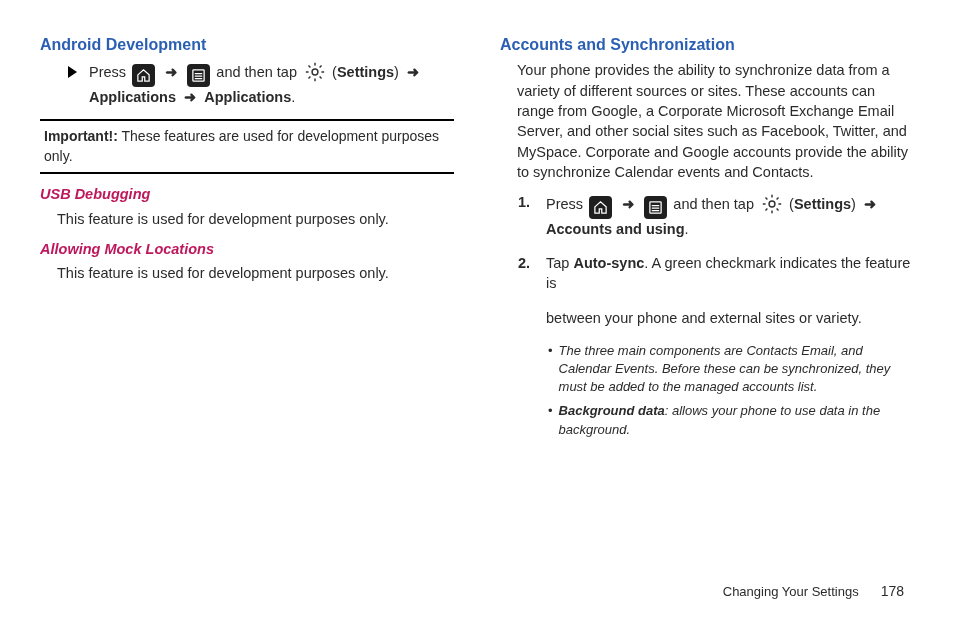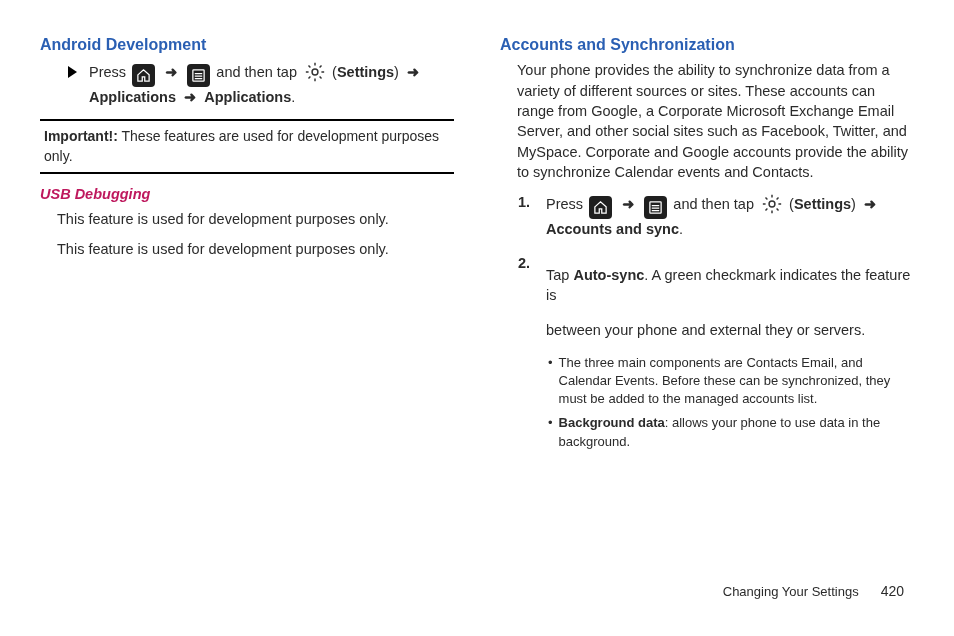--- a/index.html
+++ b/index.html
@@ -93,34 +93,34 @@
     padding: 0 0 0 18px;
     margin: 6px 0 0 0;
   }
   ol.steps > li {
     display: flex;
     gap: 12px;
     margin: 6px 0 14px 0;
   }
   ol.steps .num { font-weight: 700; width: 16px; flex: 0 0 auto; }
   ol.steps .body { flex: 1 1 auto; }
-  .sp-para { margin: 12px 0 14px 0; }
+  .sp-para { margin: 0 0 14px 0; }
   ul.sub {
     list-style: none;
     padding: 0 0 0 2px;
     margin: 4px 0 0 0;
     font-size: 13px;
   }
   ul.sub > li {
     display: flex;
     gap: 6px;
     margin: 4px 0 6px 0;
   }
   ul.sub .dot { flex: 0 0 auto; }
-  ul.sub .txt { flex: 1 1 auto; }
+  ul.sub .txt { flex: 1 1 auto; font-style: italic; }
 
   .footer {
     position: absolute;
     right: 50px;
     bottom: 34px;
     font-size: 13px;
     display: flex;
     align-items: baseline;
     gap: 22px;
     color: #2b2b2b;
@@ -178,20 +178,21 @@
 
     <hr class="rule">
     <div class="important-box">
       <span class="lbl">Important!:</span>
       <span>These features are used for development purposes only.</span>
     </div>
 
     <div class="h3">USB Debugging</div>
     <p class="indent">This feature is used for development purposes only.</p>
 
+    <div class="h3">Allowing Mock Locations</div>
     <p class="indent">This feature is used for development purposes only.</p>
   </div>
 
   <div class="col">
     <div class="h2">Accounts and Synchronization</div>
     <p class="indent2">Your phone provides the ability to synchronize data from a variety of different sources or sites. These accounts can range from Google, a Corporate Microsoft Exchange Email Server, and other social sites such as Facebook, Twitter, and MySpace. Corporate and Google accounts provide the ability to synchronize Calendar events and Contacts.</p>
 
     <ol class="steps">
       <li>
         <div class="num">1.</div>
@@ -220,32 +221,32 @@
             <svg width="22" height="22" viewBox="0 0 24 24">
                 <g fill="none" stroke="#333" stroke-width="1.6">
                   <circle cx="12" cy="12" r="3.2"></circle>
                   <path d="M12 2v3M12 19v3M2 12h3M19 12h3M4.9 4.9l2.1 2.1M17 17l2.1 2.1M19.1 4.9 17 7M7 17l-2.1 2.1"></path>
                 </g>
               </svg>
           </span>
           <span class="paren">(</span><span class="b">Settings</span><span class="paren">)</span>
           <span class="arrow">➜</span>
           <br>
-          <span class="b">Accounts and sync</span><span>.</span>
+          <span class="b">Accounts and using</span><span>.</span>
         </div>
       </li>
 
       <li>
         <div class="num">2.</div>
         <div class="body">
           <div class="sp-para">
             <span>Tap</span>
             <span class="b">Auto-sync</span><span>. A green checkmark indicates the feature is</span>
           </div>
-          <div class="sp-para">between your phone and external they or servers.</div>
+          <div class="sp-para">between your phone and external sites or variety.</div>
 
           <ul class="sub">
             <li>
               <span class="dot">•</span>
               <span class="txt">The three main components are Contacts Email, and Calendar Events. Before these can be synchronized, they must be added to the managed accounts list.</span>
             </li>
             <li>
               <span class="dot">•</span>
               <span class="txt">
                 <span class="b">Background data</span><span>: allows your phone to use data in the background.</span>
@@ -253,14 +254,14 @@
             </li>
           </ul>
         </div>
       </li>
     </ol>
   </div>
 </div>
 
 <div class="footer">
   <span>Changing Your Settings</span>
-  <span class="pg">420</span>
+  <span class="pg">178</span>
 </div>
 
 </body></html>

